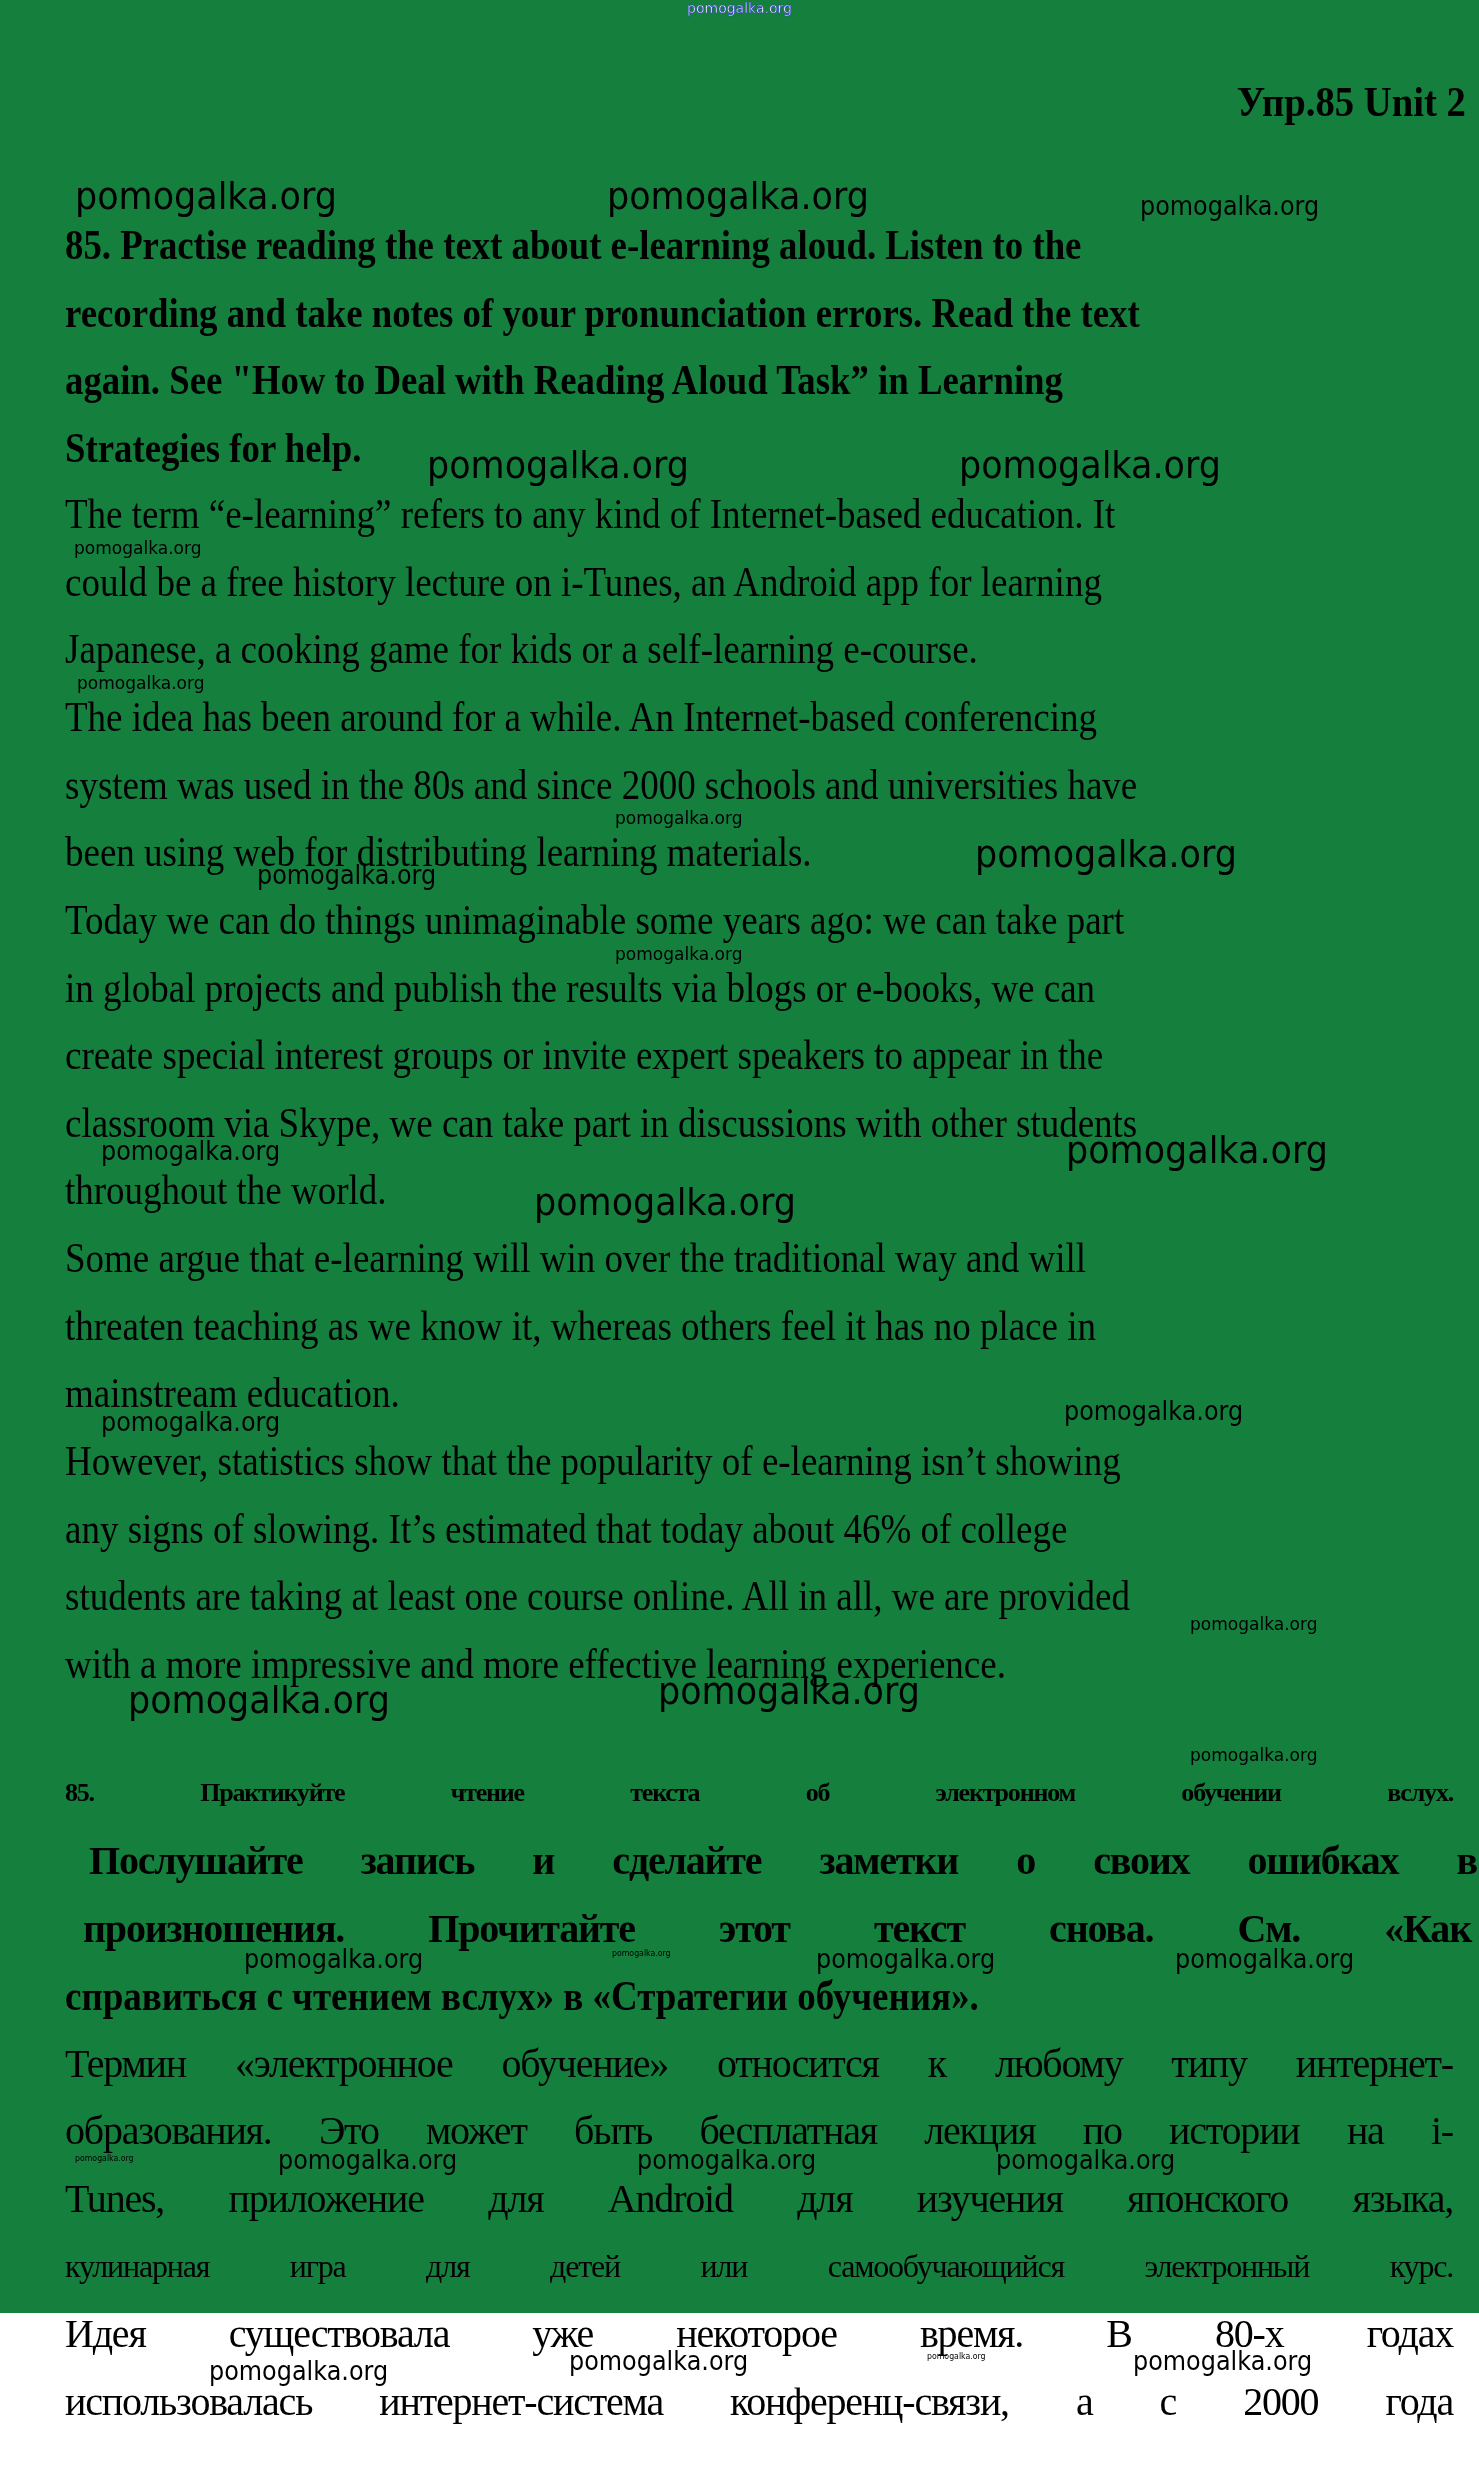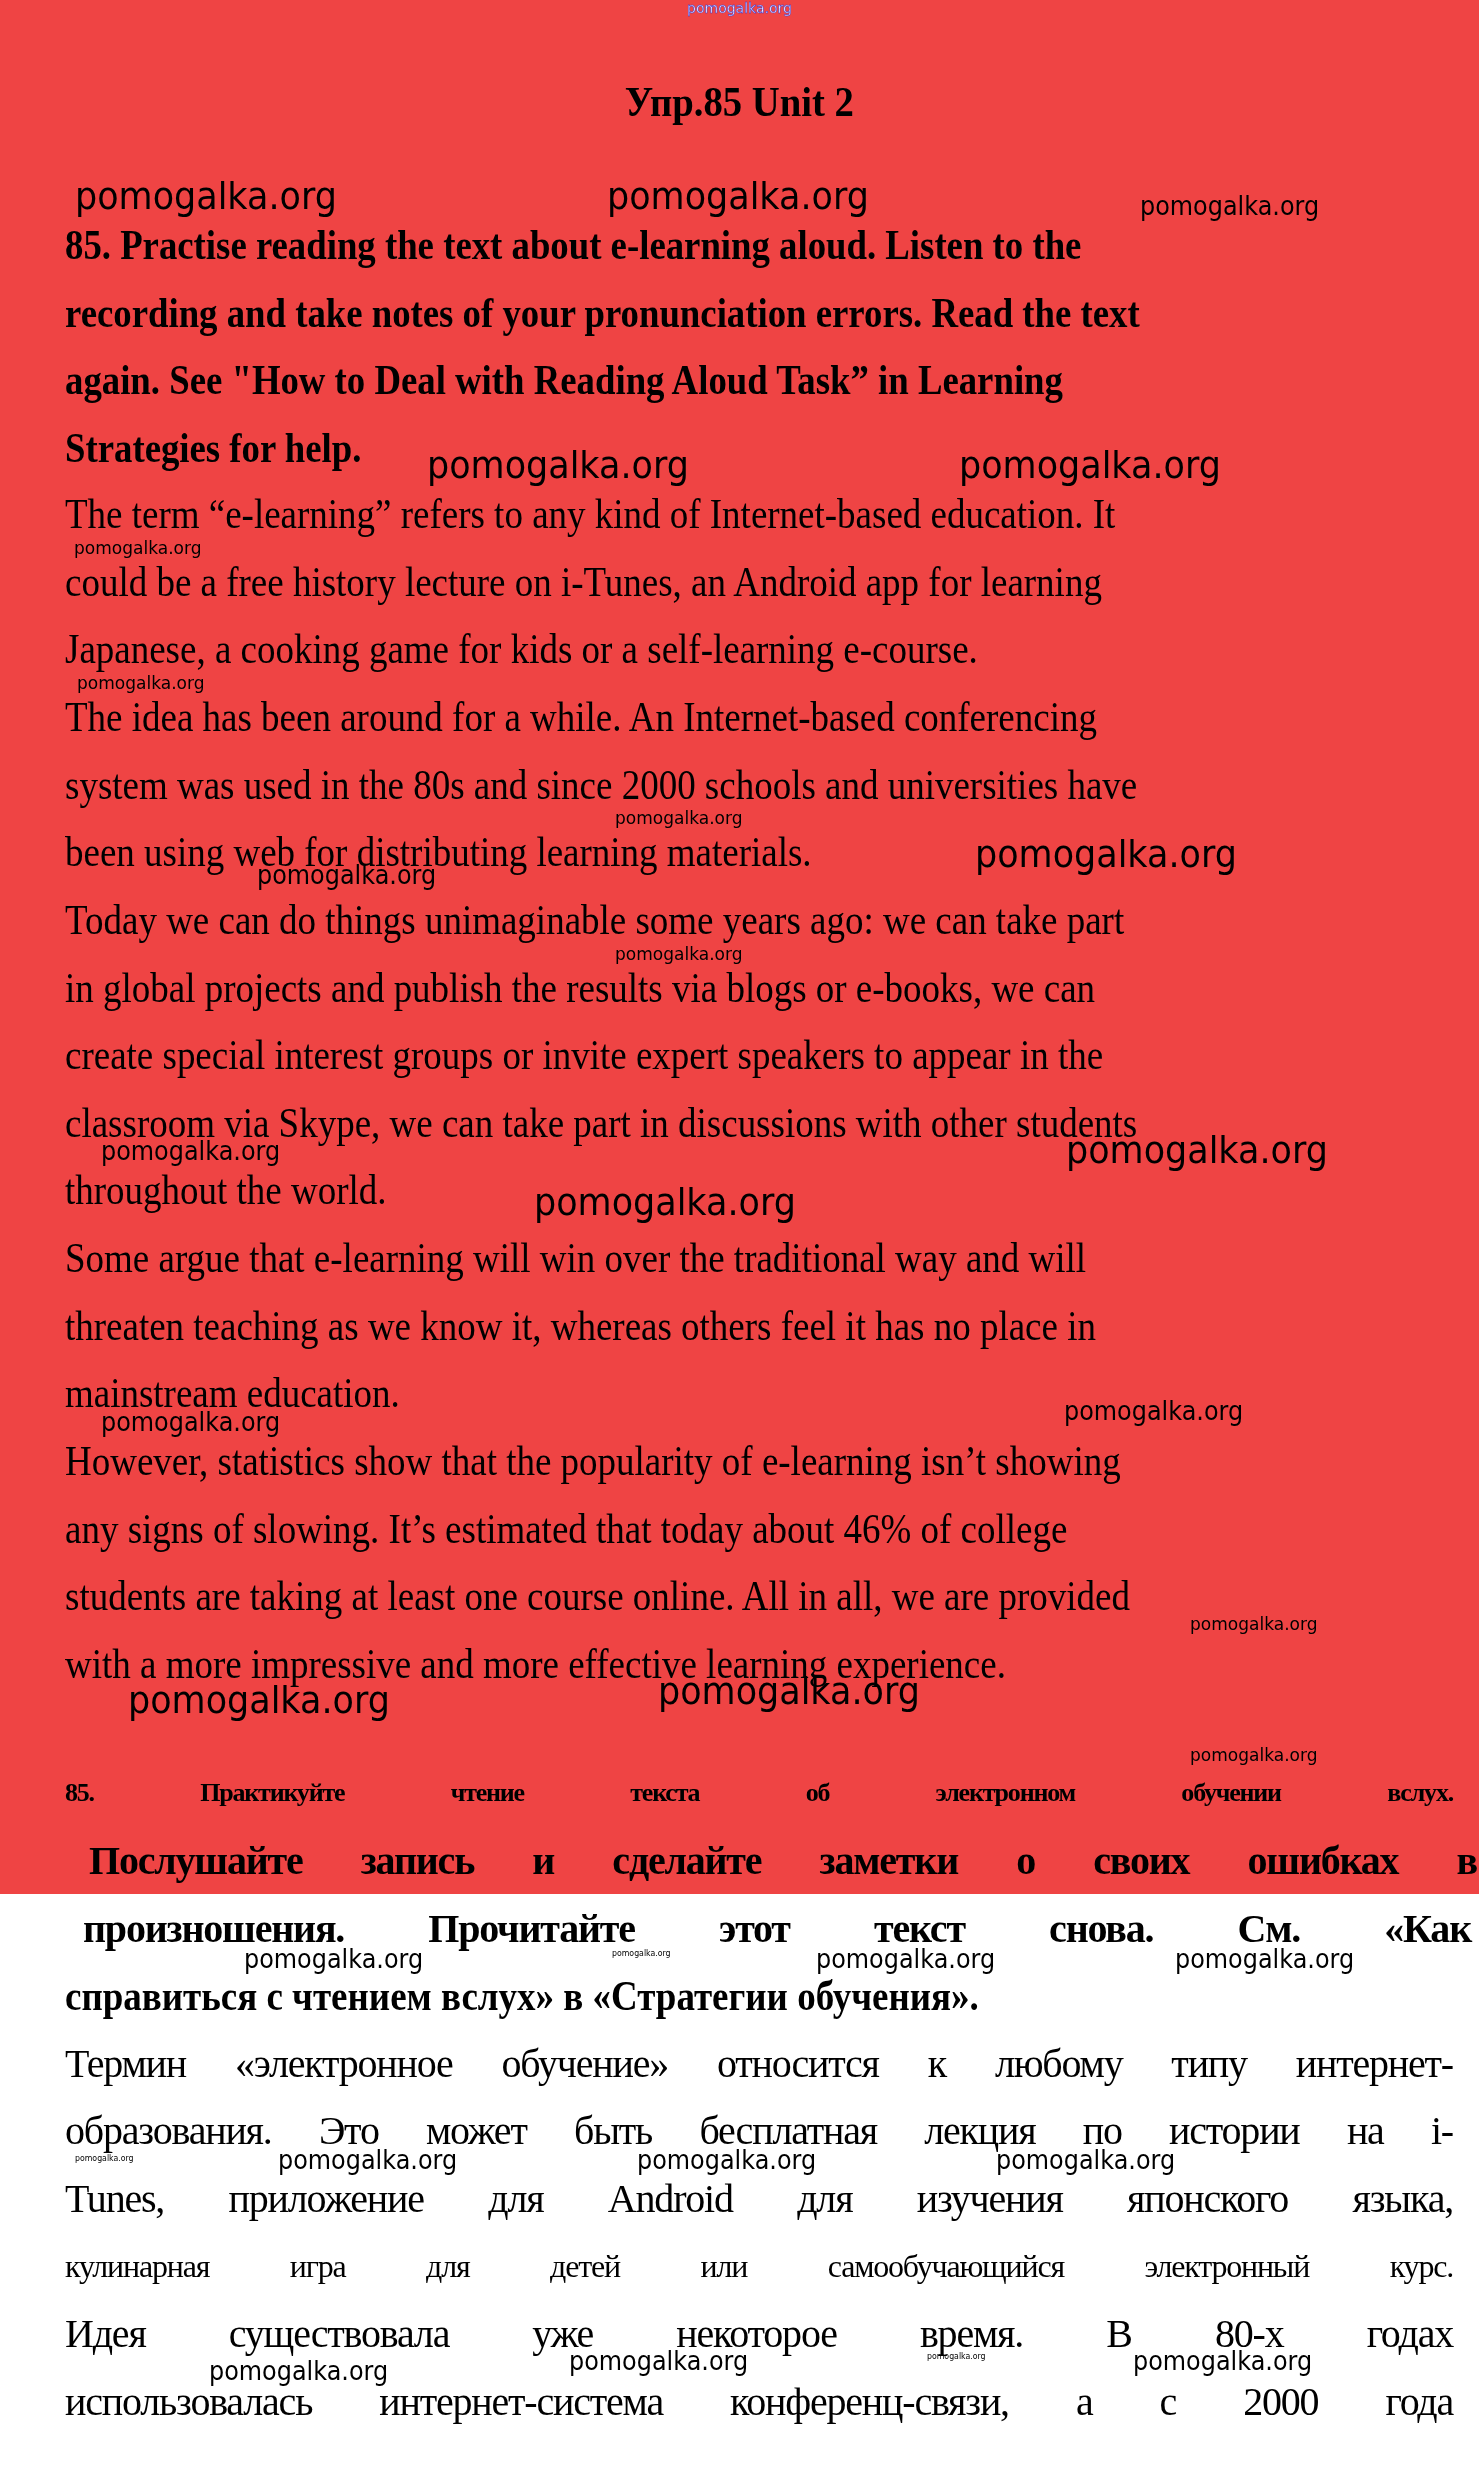--- a/index.html
+++ b/index.html
@@ -1,26 +1,26 @@
 <!DOCTYPE html>
 <html style="font-size:12.3px"><head>
 <meta charset="utf-8">
 <style>
   html, body { margin: 0; padding: 0; background: #ffffff; }
   body { width: 1479px; height: 2475px; position: relative; overflow: hidden; }
-  .page { position: absolute; left: 0; top: 0; width: 1479px; height: 1894px; background: #ef4444; }
+  .page { position: absolute; left: 0; top: 0; width: 1479px; height: 2313px; background: #15803d; }
   .line {
     position: absolute; left: 65px; white-space: nowrap;
     font-family: "Liberation Serif", "DejaVu Serif", serif;
     font-size: 43px; line-height: 49px; color: #000;
     transform-origin: 0 0;
   }
   .bold { font-weight: bold; }
   .title {
-    position: absolute; left: 0; width: 1479px; top: 77px; text-align: center;
+    position: absolute; left: 0; width: 1479px; top: 77px; text-align: right;
     font-family: "Liberation Serif", "DejaVu Serif", serif; font-weight: bold;
     font-size: 43px; line-height: 49px; color: #000;
   }
   .title span { display: inline-block; transform: scaleX(0.9); }
   .just { width: 1388px; text-align: justify; text-align-last: justify; white-space: normal; }
   .wm {
     position: absolute; font-family: "DejaVu Sans", "Liberation Sans", sans-serif;
     color: #000; white-space: nowrap; transform-origin: 0 0; transform: scaleX(0.92);
   }
   .wm-xl { font-size: 38px; line-height: 43px; }

